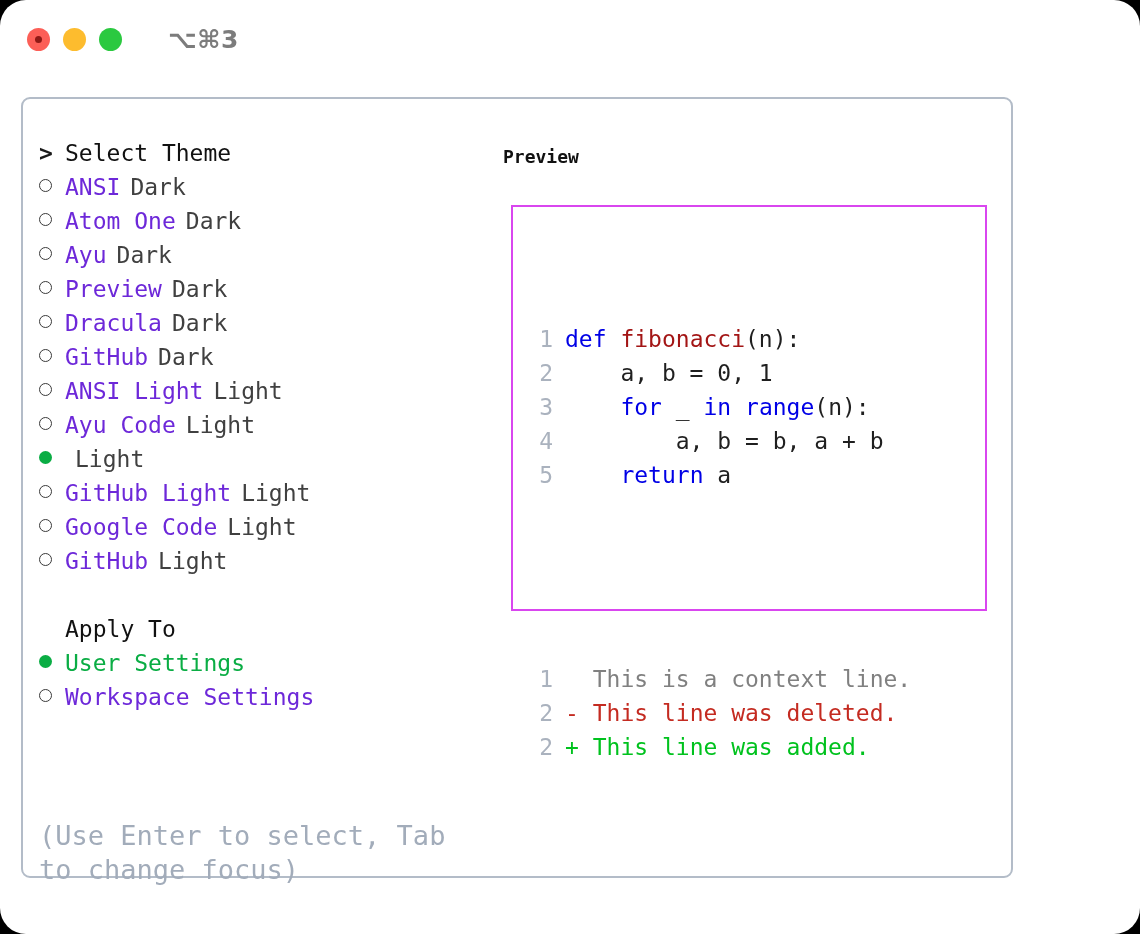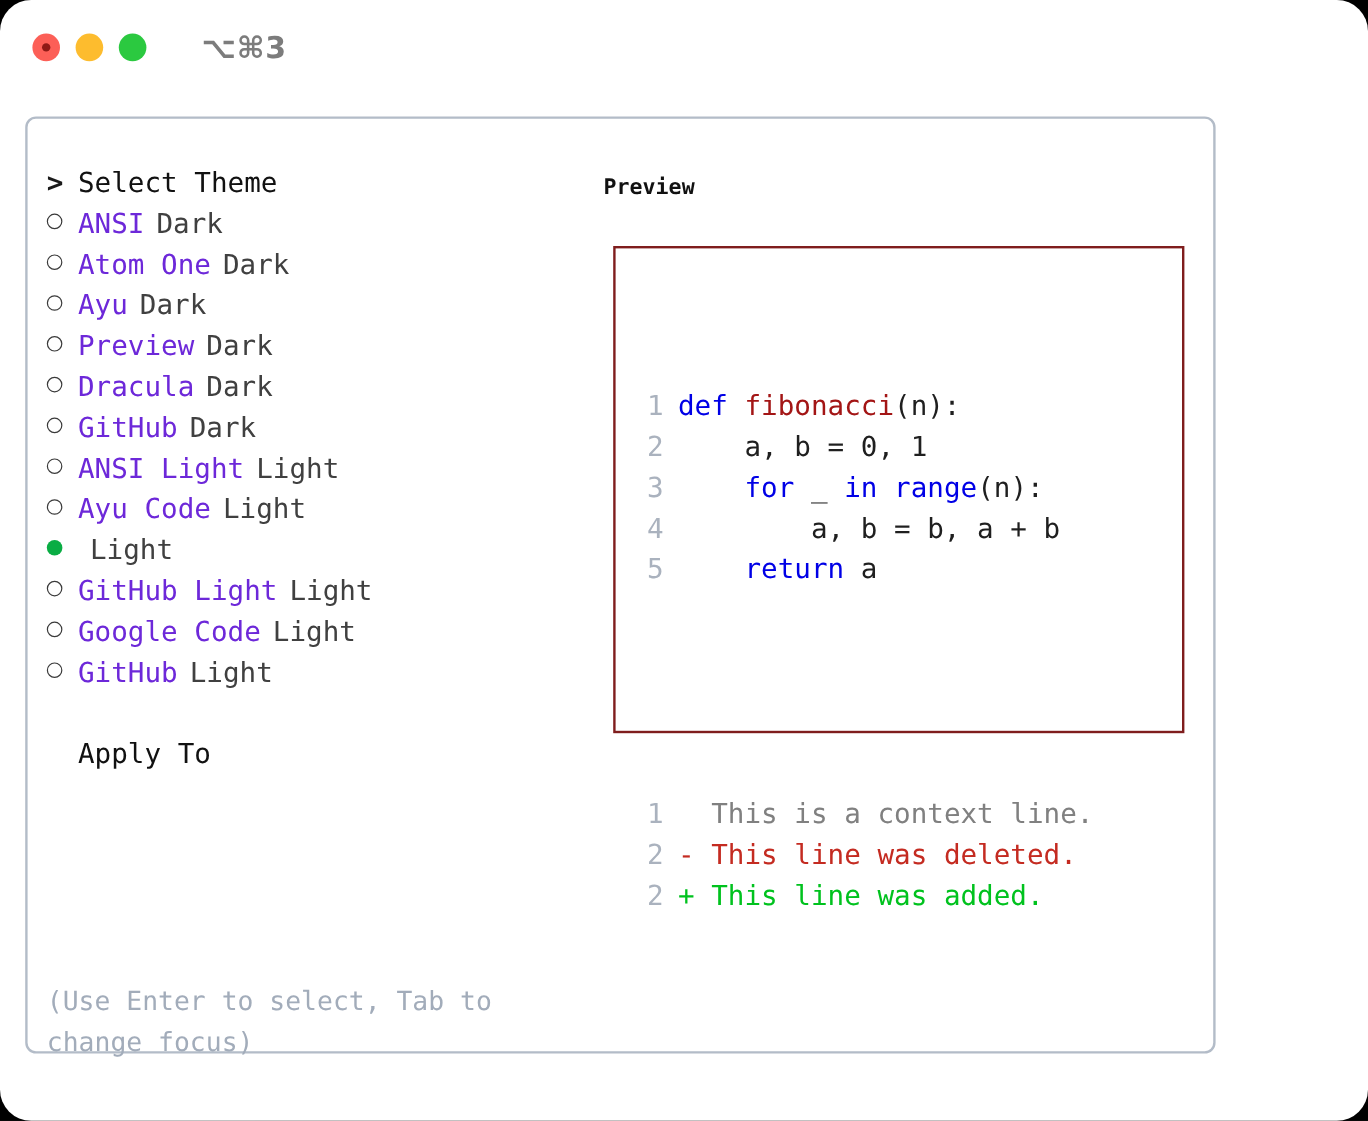--- a/index.html
+++ b/index.html
@@ -138,21 +138,21 @@
   .tag          { color: #404040; margin-left: 10px; }
 
   .spacer { height: 34px; }
 
   .hint {
     position: absolute;
     left: 16px;
     top: 720px;
     width: 420px;
     color: #a2acba;
-    font-size: 22px;
+    font-size: 27px;
     line-height: 34px;
   }
 
   
   .right-col {
     position: absolute;
     left: 480px;
     top: 41px;
     width: 490px;
   }
@@ -161,21 +161,21 @@
     font-size: 18px;
     font-weight: bold;
     line-height: 34px;
   }
   .preview-box {
     position: absolute;
     left: 488px;
     top: 106px;
     width: 476px;
     height: 406px;
-    border: 2px solid #7f1d1d;
+    border: 2px solid #d946ef;
     box-sizing: border-box;
     text-decoration: underline;
   }
   .code {
     position: absolute;
     left: 18px;
     top: 47px;
     font-size: 23px;
     line-height: 34px;
     white-space: pre;
@@ -234,20 +234,24 @@
             <div class="row"><span class="marker"><span class="bullet-ring"></span></span><span class="label">Google Code</span><span class="tag">Light</span></div>
             <div class="row"><span class="marker"><span class="bullet-ring"></span></span><span class="label">GitHub</span><span class="tag">Light</span></div>
           </div>
 
         <div class="spacer"></div>
 
         <div class="row">
           <span class="marker empty">o</span>
           <span class="label head">Apply To</span>
         </div>
+        <div id="apply-list">
+            <div class="row"><span class="marker"><span class="bullet-dot"></span></span><span class="label sel">User Settings</span></div>
+            <div class="row"><span class="marker"><span class="bullet-ring"></span></span><span class="label">Workspace Settings</span></div>
+          </div>
       </div>
 
       <div class="hint">(Use Enter to select, Tab to change focus)</div>
 
       <div class="right-col">
         <div class="preview-title">Preview</div>
       </div>
 
       <div class="preview-box">
         <div class="code">

